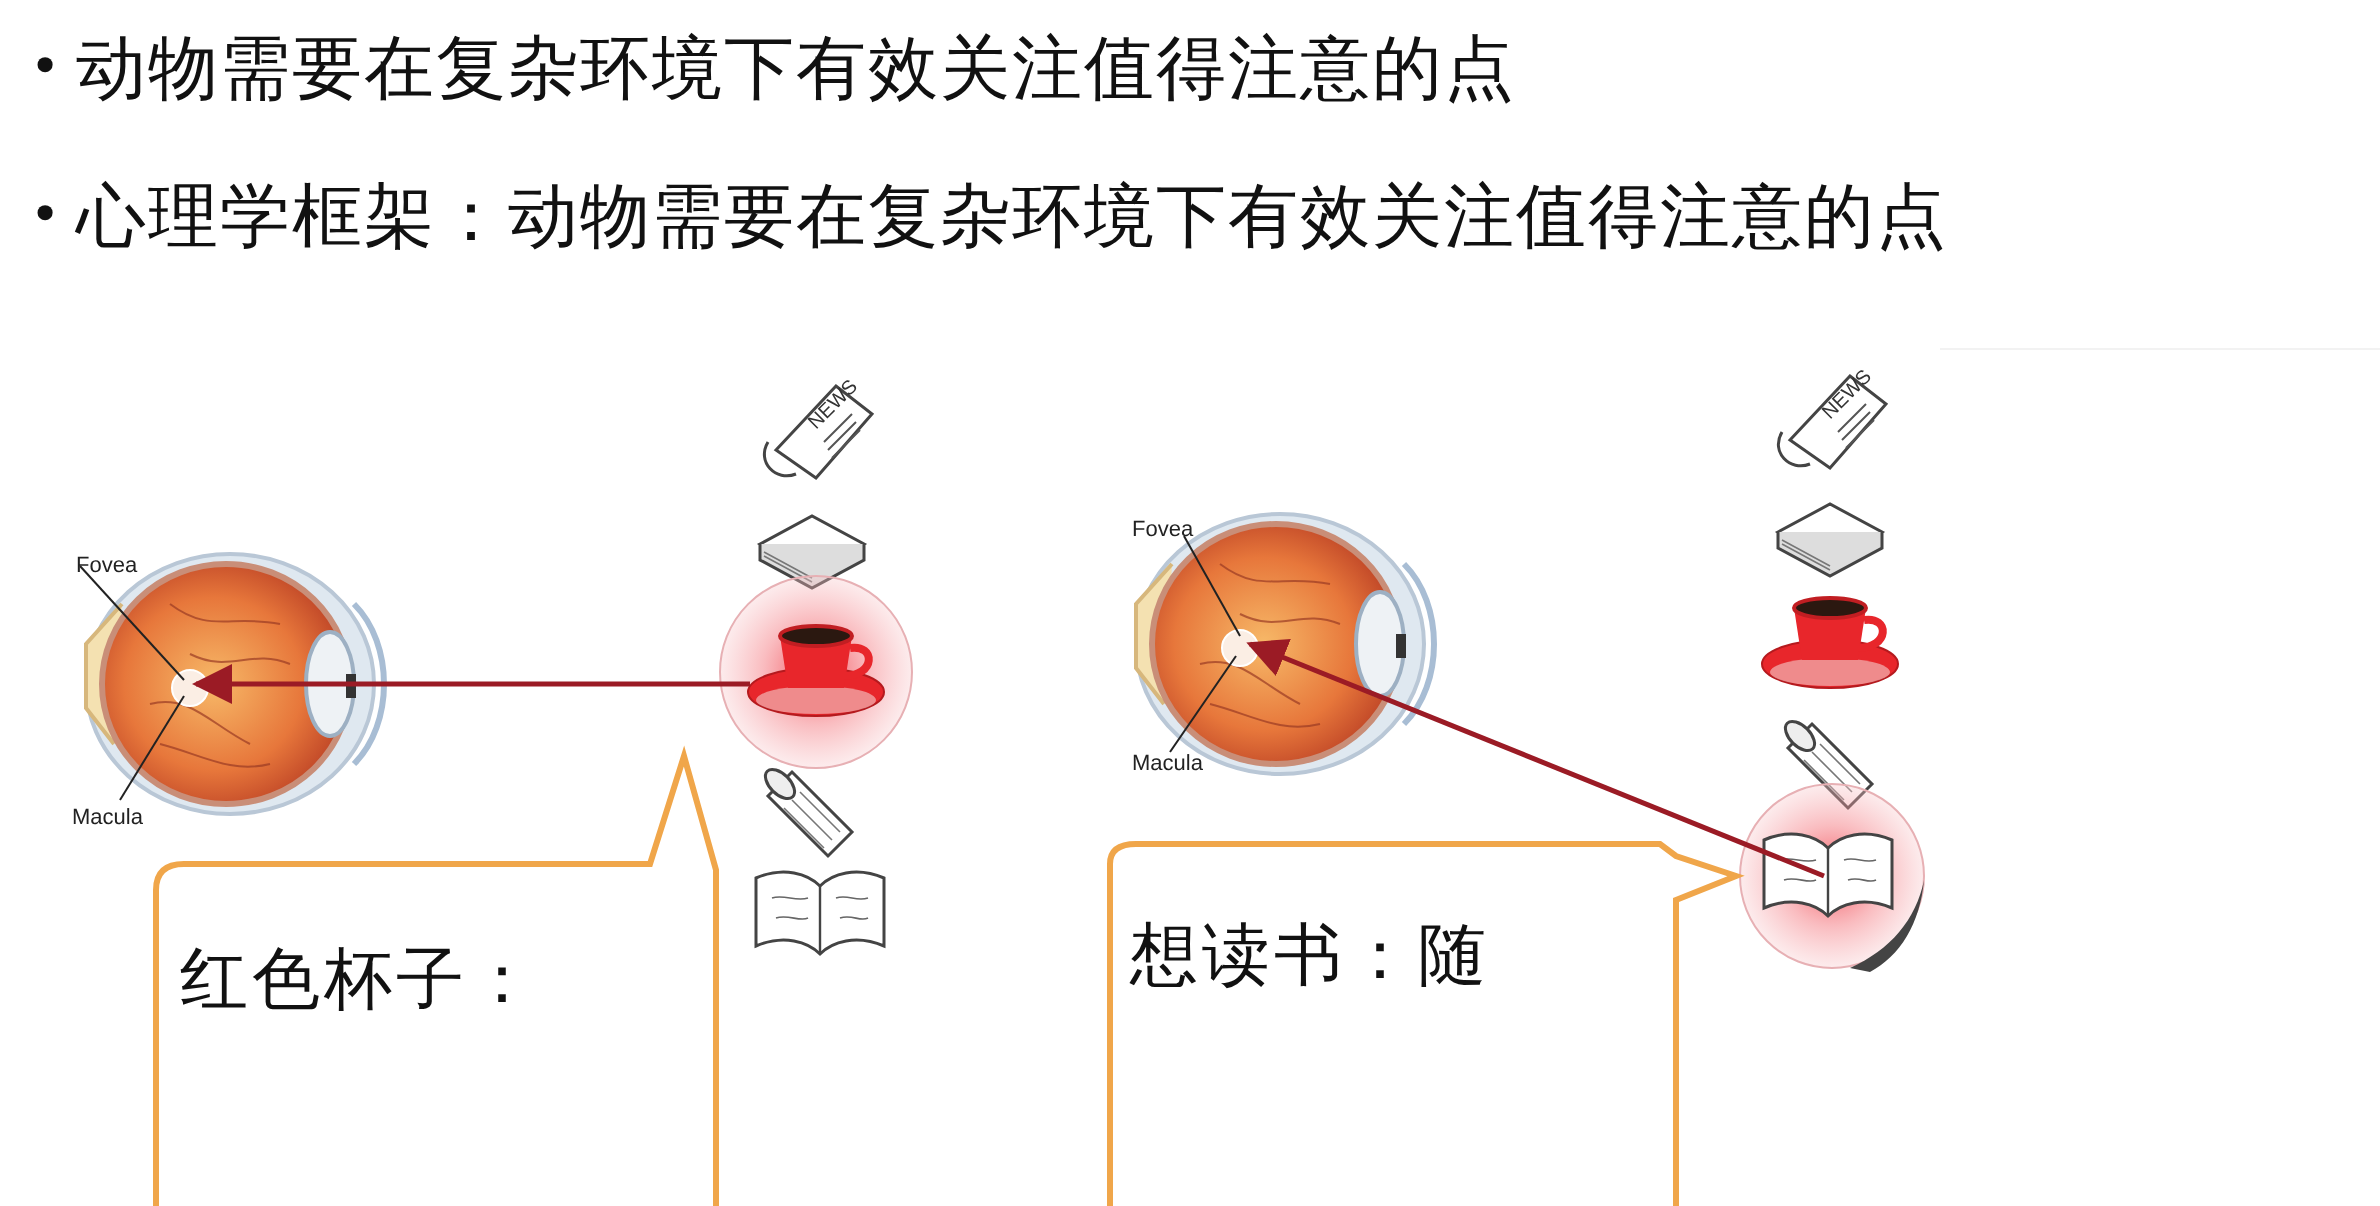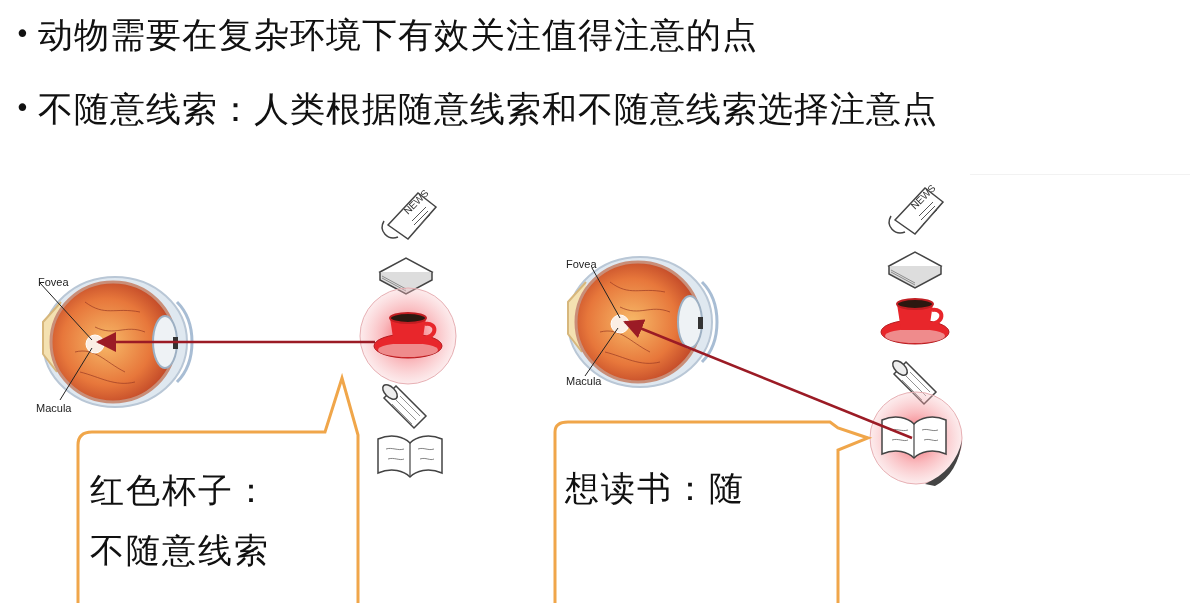--- a/index.html
+++ b/index.html
@@ -23,21 +23,21 @@
 
   .callout-text { position: absolute; font-size: 34px; line-height: 60px; color: #111; white-space: nowrap; letter-spacing: 2px; }
 </style>
 </head>
 <body>
 
 <div class="bullet-line" id="line1">
   <span class="dot">•</span><span>动物需要在复杂环境下有效关注值得注意的点</span>
 </div>
 <div class="bullet-line" id="line2">
-  <span class="dot">•</span><span>不随意线索：人类根据随意线索和不随意线索选择注意点</span>
+  <span class="dot">•</span><span>心理学框架：动物需要在复杂环境下有效关注值得注意的点</span>
 </div>
 <div class="faint-rule"></div>
 
 <svg class="scene" width="1190" height="603" viewBox="0 0 1190 603" xmlns="http://www.w3.org/2000/svg">
   <defs>
     <radialGradient id="eyeball" cx="0.45" cy="0.5" r="0.6">
       <stop offset="0" stop-color="#f7b968"></stop>
       <stop offset="0.6" stop-color="#e7773b"></stop>
       <stop offset="1" stop-color="#b63a22"></stop>
     </radialGradient>
@@ -128,17 +128,16 @@
     <path d="M962,440 C958,460 945,475 925,484 L935,486 C950,478 960,462 962,440 z" fill="#444"></path>
   </g>
 
   <line x1="912" y1="438" x2="625" y2="322" stroke="#9b1b25" stroke-width="2.5" marker-end="url(#arrowhead)"></line>
 
   <path d="M555,603 L555,432 Q555,422 568,422 L830,422 L838,428 L868,438 L838,450 L838,603" fill="none" stroke="#f0a64a" stroke-width="3"></path>
 </svg>
 
 <div class="callout-text" style="left:90px; top:460px;text-align:right;">
   <div>红色杯子：</div>
-  <div>不随意线索</div>
 </div>
-<div class="callout-text" style="left:565px; top:458px;text-align:center;">
+<div class="callout-text" style="left:565px; top:448px;text-align:center;">
   <div>想读书：随</div>
 </div>
 
 </body></html>

